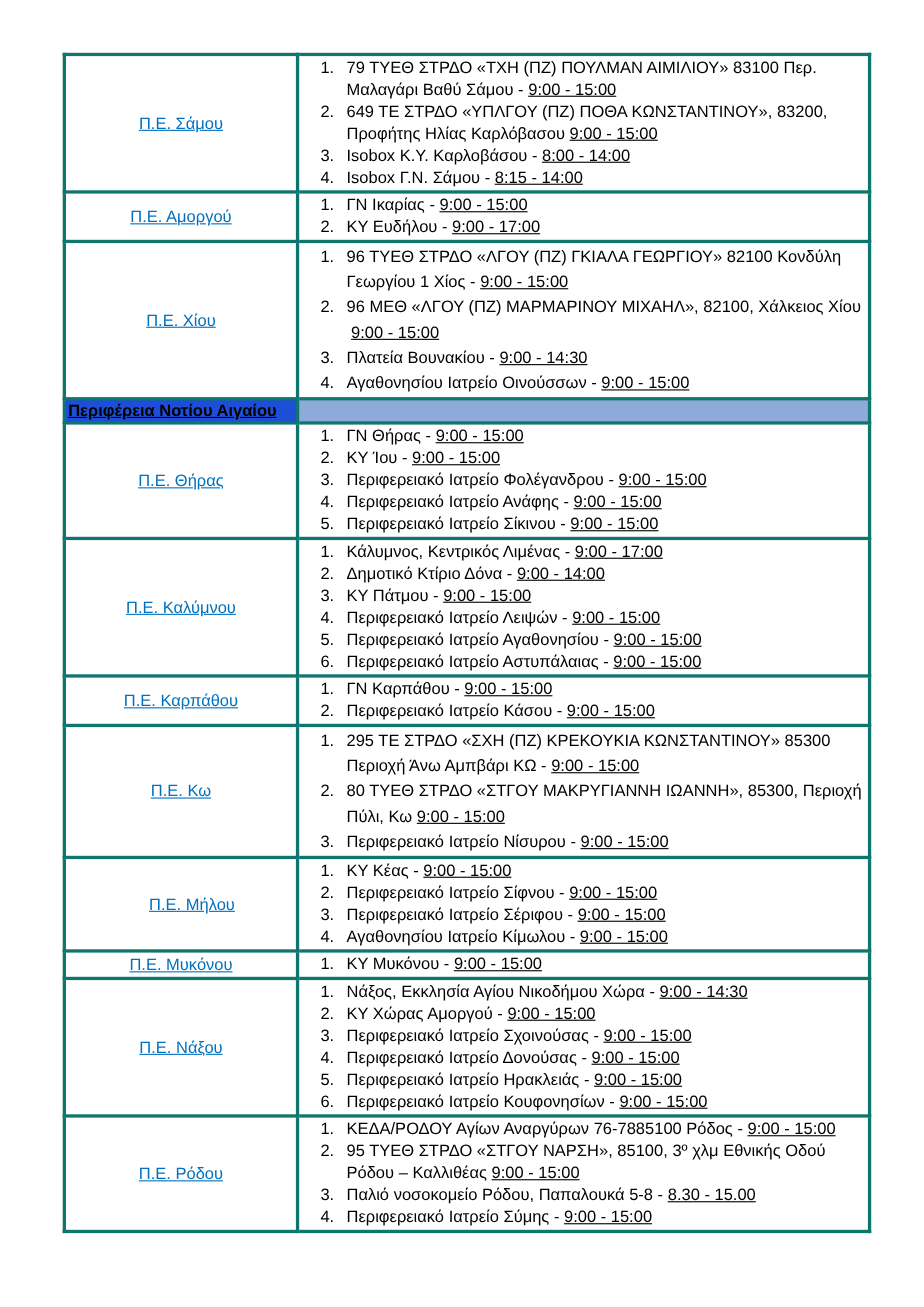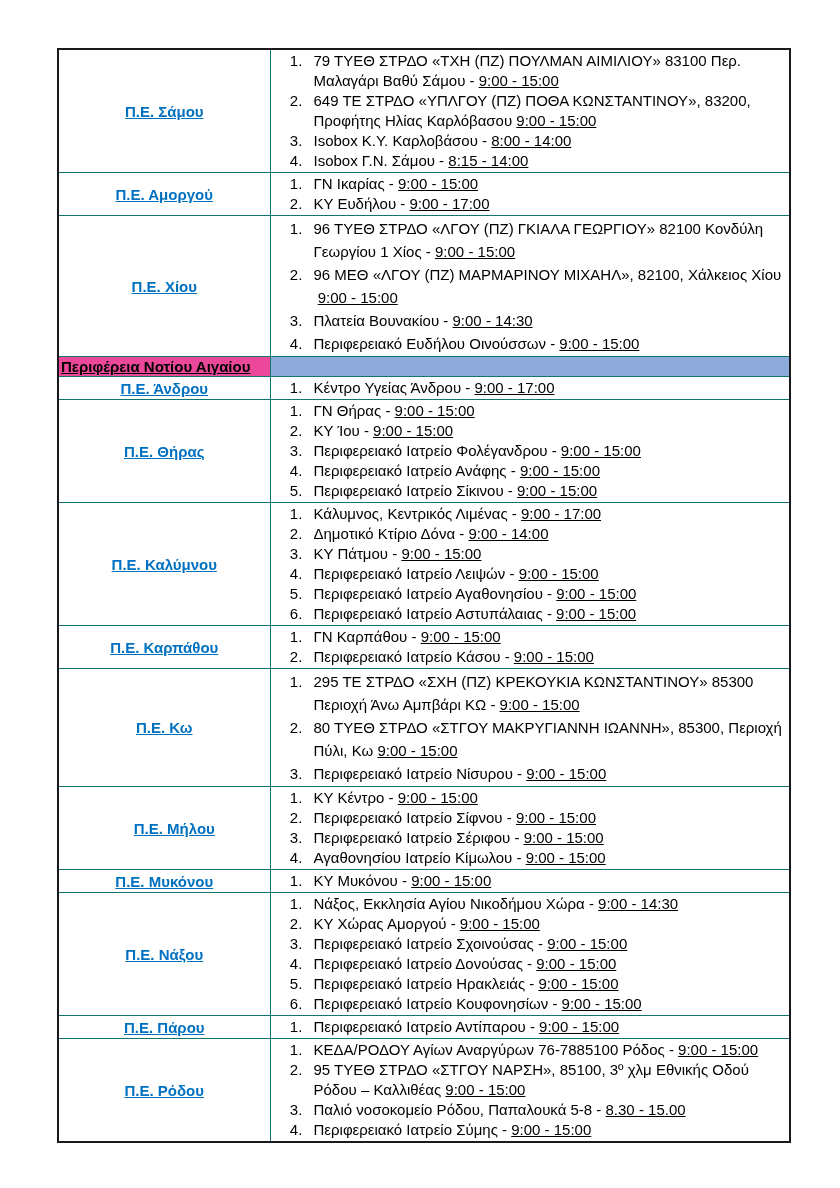--- a/index.html
+++ b/index.html
@@ -20,31 +20,31 @@
   }
   table.schedule {
     position: absolute;
     left: 57px;
     top: 48px;
     width: 732px;
     border-collapse: collapse;
     table-layout: fixed;
   }
   table.schedule { border: 2px solid #1a1a1a; }
-  table.schedule td { border: 1px solid #0f766e; padding: 1px 2px; }
+  table.schedule td { border: 3px solid #0f766e; padding: 1px 2px; }
 
   col.c-region { width: 212px; }
   col.c-items  { width: 520px; }
 
   td.region-cell {
     text-align: center;
     vertical-align: middle;
   }
   a.region-link {
-    font-weight: bold;
+    font-weight: normal;
     text-decoration: underline;
     cursor: pointer;
   }
 
   td.items-cell { vertical-align: middle; }
   td.items-cell ol {
     margin: 0;
     padding-left: 34px;
   }
   td.items-cell li {
@@ -93,35 +93,27 @@
             </ol>
           </td>
         </tr>
         <tr class="loose">
           <td class="region-cell"><a class="region-link" style="color: rgb(0, 112, 192);">Π.Ε. Χίου</a></td>
           <td class="items-cell">
             <ol>
               <li><span>96 ΤΥΕΘ ΣΤΡΔΟ «ΛΓΟΥ (ΠΖ) ΓΚΙΑΛΑ ΓΕΩΡΓΙΟΥ» 82100 Κονδύλη Γεωργίου 1 Χίος</span><span class="sep"> - </span><span class="hours">9:00 - 15:00</span></li>
               <li><span>96 ΜΕΘ «ΛΓΟΥ (ΠΖ) ΜΑΡΜΑΡΙΝΟΥ ΜΙΧΑΗΛ», 82100, Χάλκειος Χίου</span><span class="sep"> </span><span class="hours">9:00 - 15:00</span></li>
               <li><span>Πλατεία Βουνακίου</span><span class="sep"> - </span><span class="hours">9:00 - 14:30</span></li>
-              <li><span>Περιφερειακό Ευδήλου Οινούσσων</span><span class="sep"> - </span><span class="hours">9:00 - 15:00</span></li>
-            </ol>
-          </td>
-        </tr>
-        <tr>
-          <td class="header-cell" style="background: #ec4899; color: rgb(0, 0, 0);"><span class="header-label">Περιφέρεια Νοτίου Αιγαίου</span></td>
+              <li><span>Αγαθονησίου Ιατρείο Οινούσσων</span><span class="sep"> - </span><span class="hours">9:00 - 15:00</span></li>
+            </ol>
+          </td>
+        </tr>
+        <tr>
+          <td class="header-cell" style="background: #1d4ed8; color: rgb(0, 0, 0);"><span class="header-label">Περιφέρεια Νοτίου Αιγαίου</span></td>
           <td class="header-cell" style="background: rgb(142, 170, 219);"></td>
-        </tr>
-        <tr>
-          <td class="region-cell"><a class="region-link" style="color: rgb(0, 112, 192);">Π.Ε. Άνδρου</a></td>
-          <td class="items-cell">
-            <ol>
-              <li><span>Κέντρο Υγείας Άνδρου</span><span class="sep"> - </span><span class="hours">9:00 - 17:00</span></li>
-            </ol>
-          </td>
         </tr>
         <tr>
           <td class="region-cell"><a class="region-link" style="color: rgb(0, 112, 192);">Π.Ε. Θήρας</a></td>
           <td class="items-cell">
             <ol>
               <li><span>ΓΝ Θήρας</span><span class="sep"> - </span><span class="hours">9:00 - 15:00</span></li>
               <li><span>ΚΥ Ίου</span><span class="sep"> - </span><span class="hours">9:00 - 15:00</span></li>
               <li><span>Περιφερειακό Ιατρείο Φολέγανδρου</span><span class="sep"> - </span><span class="hours">9:00 - 15:00</span></li>
               <li><span>Περιφερειακό Ιατρείο Ανάφης</span><span class="sep"> - </span><span class="hours">9:00 - 15:00</span></li>
               <li><span>Περιφερειακό Ιατρείο Σίκινου</span><span class="sep"> - </span><span class="hours">9:00 - 15:00</span></li>
@@ -157,21 +149,21 @@
               <li><span>295 ΤΕ ΣΤΡΔΟ «ΣΧΗ (ΠΖ) ΚΡΕΚΟΥΚΙΑ ΚΩΝΣΤΑΝΤΙΝΟΥ» 85300 Περιοχή Άνω Αμπβάρι ΚΩ</span><span class="sep"> - </span><span class="hours">9:00 - 15:00</span></li>
               <li><span>80 ΤΥΕΘ ΣΤΡΔΟ «ΣΤΓΟΥ ΜΑΚΡΥΓΙΑΝΝΗ ΙΩΑΝΝΗ», 85300, Περιοχή Πύλι, Κω</span><span class="sep"> </span><span class="hours">9:00 - 15:00</span></li>
               <li><span>Περιφερειακό Ιατρείο Νίσυρου</span><span class="sep"> - </span><span class="hours">9:00 - 15:00</span></li>
             </ol>
           </td>
         </tr>
         <tr>
           <td class="region-cell"><a class="region-link" style="color: rgb(0, 112, 192); padding-left: 20px;">Π.Ε. Μήλου</a></td>
           <td class="items-cell">
             <ol>
-              <li><span>ΚΥ Κέντρο</span><span class="sep"> - </span><span class="hours">9:00 - 15:00</span></li>
+              <li><span>ΚΥ Κέας</span><span class="sep"> - </span><span class="hours">9:00 - 15:00</span></li>
               <li><span>Περιφερειακό Ιατρείο Σίφνου</span><span class="sep"> - </span><span class="hours">9:00 - 15:00</span></li>
               <li><span>Περιφερειακό Ιατρείο Σέριφου</span><span class="sep"> - </span><span class="hours">9:00 - 15:00</span></li>
               <li><span>Αγαθονησίου Ιατρείο Κίμωλου</span><span class="sep"> - </span><span class="hours">9:00 - 15:00</span></li>
             </ol>
           </td>
         </tr>
         <tr>
           <td class="region-cell"><a class="region-link" style="color: rgb(0, 112, 192);">Π.Ε. Μυκόνου</a></td>
           <td class="items-cell">
             <ol>
@@ -186,28 +178,20 @@
               <li><span>Νάξος, Εκκλησία Αγίου Νικοδήμου Χώρα</span><span class="sep"> - </span><span class="hours">9:00 - 14:30</span></li>
               <li><span>ΚΥ Χώρας Αμοργού</span><span class="sep"> - </span><span class="hours">9:00 - 15:00</span></li>
               <li><span>Περιφερειακό Ιατρείο Σχοινούσας</span><span class="sep"> - </span><span class="hours">9:00 - 15:00</span></li>
               <li><span>Περιφερειακό Ιατρείο Δονούσας</span><span class="sep"> - </span><span class="hours">9:00 - 15:00</span></li>
               <li><span>Περιφερειακό Ιατρείο Ηρακλειάς</span><span class="sep"> - </span><span class="hours">9:00 - 15:00</span></li>
               <li><span>Περιφερειακό Ιατρείο Κουφονησίων</span><span class="sep"> - </span><span class="hours">9:00 - 15:00</span></li>
             </ol>
           </td>
         </tr>
         <tr>
-          <td class="region-cell"><a class="region-link" style="color: rgb(0, 112, 192);">Π.Ε. Πάρου</a></td>
-          <td class="items-cell">
-            <ol>
-              <li><span>Περιφερειακό Ιατρείο Αντίπαρου</span><span class="sep"> - </span><span class="hours">9:00 - 15:00</span></li>
-            </ol>
-          </td>
-        </tr>
-        <tr>
           <td class="region-cell"><a class="region-link" style="color: rgb(0, 112, 192);">Π.Ε. Ρόδου</a></td>
           <td class="items-cell">
             <ol>
               <li><span>ΚΕΔΑ/ΡΟΔΟΥ Αγίων Αναργύρων 76-7885100 Ρόδος</span><span class="sep"> - </span><span class="hours">9:00 - 15:00</span></li>
               <li><span>95 ΤΥΕΘ ΣΤΡΔΟ «ΣΤΓΟΥ ΝΑΡΣΗ», 85100, 3º χλμ Εθνικής Οδού Ρόδου – Καλλιθέας</span><span class="sep"> </span><span class="hours">9:00 - 15:00</span></li>
               <li><span>Παλιό νοσοκομείο Ρόδου, Παπαλουκά 5-8</span><span class="sep"> - </span><span class="hours">8.30 - 15.00</span></li>
               <li><span>Περιφερειακό Ιατρείο Σύμης</span><span class="sep"> - </span><span class="hours">9:00 - 15:00</span></li>
             </ol>
           </td>
         </tr>

